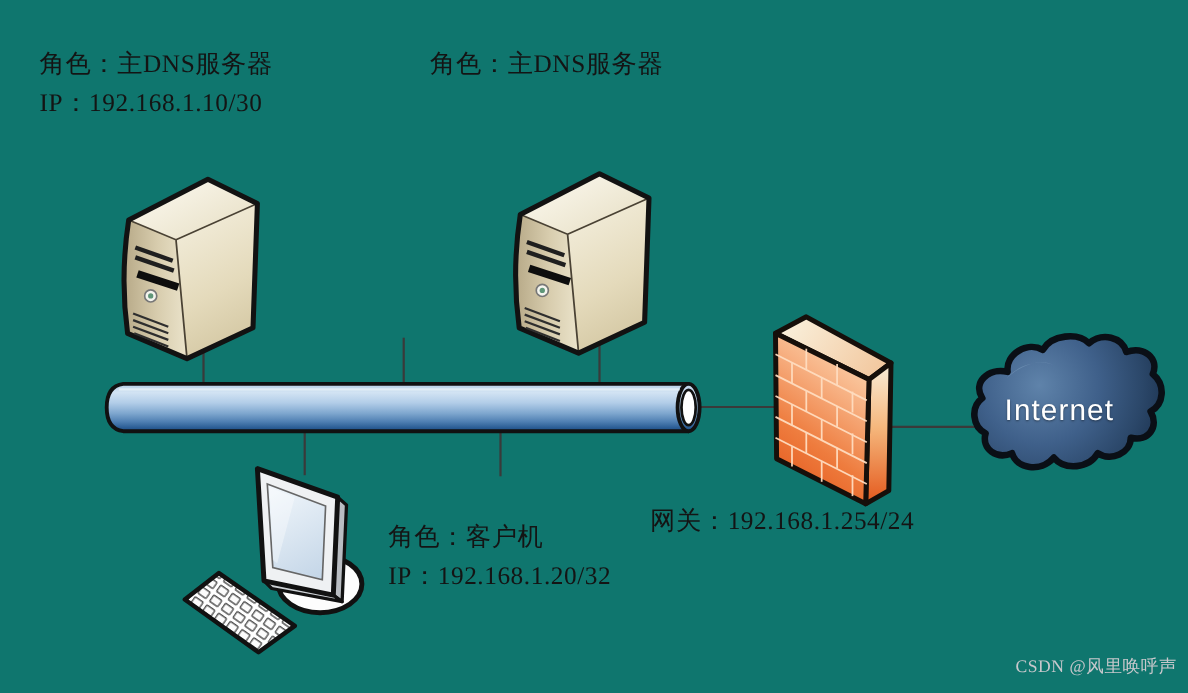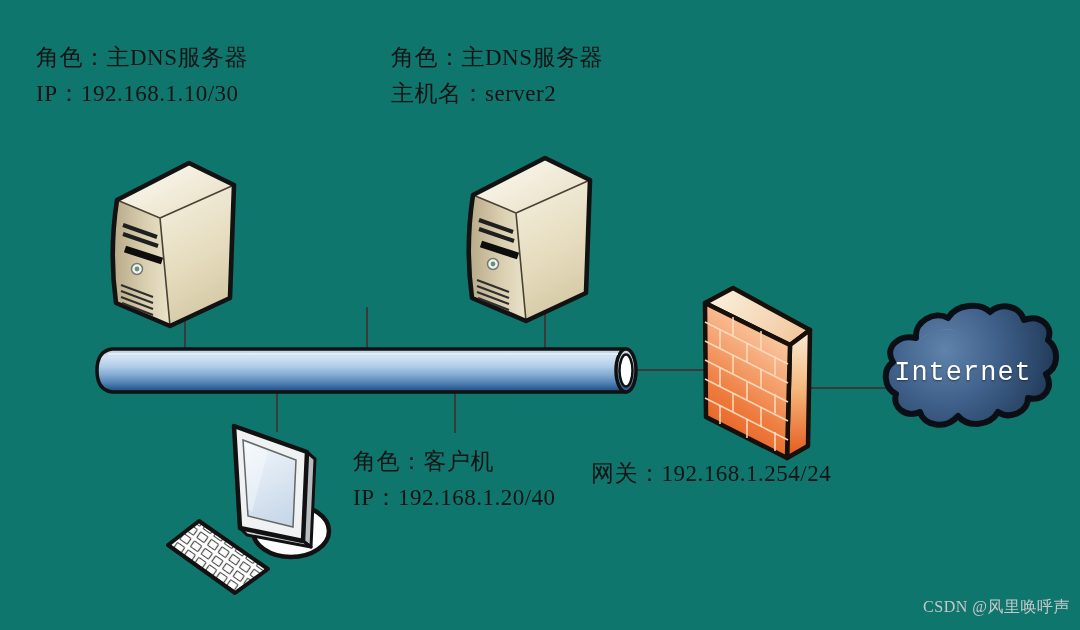--- a/index.html
+++ b/index.html
@@ -3,21 +3,21 @@
 <meta charset="utf-8">
 <style>
   html,body{margin:0;padding:0;background:#fff;}
   .stage{position:relative;width:1080px;height:630px;background:#0f766e;overflow:hidden;
          font-family:"Liberation Serif","DejaVu Serif",serif;}
   .diagram-svg{position:absolute;left:0;top:0;width:1080px;height:630px;}
   .label{position:absolute;font-size:23px;line-height:36px;color:#141414;letter-spacing:.5px;white-space:nowrap;}
   .label div{white-space:nowrap;}
   .internet-label{position:absolute;left:877px;top:357px;width:172px;text-align:center;
          font-size:27px;line-height:32px;color:#ffffff;letter-spacing:1px;
-         font-family:Liberation Mono, monospace;text-shadow:0 1px 2px rgba(0,0,0,.45);}
+         font-family:Liberation Sans, sans-serif;text-shadow:0 1px 2px rgba(0,0,0,.45);}
   .watermark{position:absolute;left:850px;top:595px;width:220px;text-align:right;
          font-family:Liberation Serif, serif;font-size:16px;line-height:24px;
          color:#c8c8cc;letter-spacing:.5px;}
 </style>
 </head>
 <body>
 
 <div class="stage">
 
   <svg class="diagram-svg" viewBox="0 0 1080 630" xmlns="http://www.w3.org/2000/svg" xmlns:xlink="http://www.w3.org/1999/xlink">
@@ -169,26 +169,25 @@
     </g>
   </svg>
 
   <div class="label" style="left:36px;top:40px;">
     <div>角色：主DNS服务器</div>
     <div>IP：192.168.1.10/30</div>
   </div>
 
   <div class="label" style="left:391px;top:40px;">
     <div>角色：主DNS服务器</div>
-    <div>主机名：server2</div>
   </div>
 
-  <div class="label" style="left:353px;top:444px;">
+  <div class="label" style="left:353px;top:470px;">
     <div>角色：客户机</div>
-    <div>IP：192.168.1.20/40</div>
+    <div>IP：192.168.1.20/32</div>
   </div>
 
   <div class="label" style="left:591px;top:456px;">
     <div>网关：192.168.1.254/24</div>
   </div>
 
   <div class="internet-label">Internet</div>
 
   <div class="watermark">CSDN @风里唤呼声</div>
 

